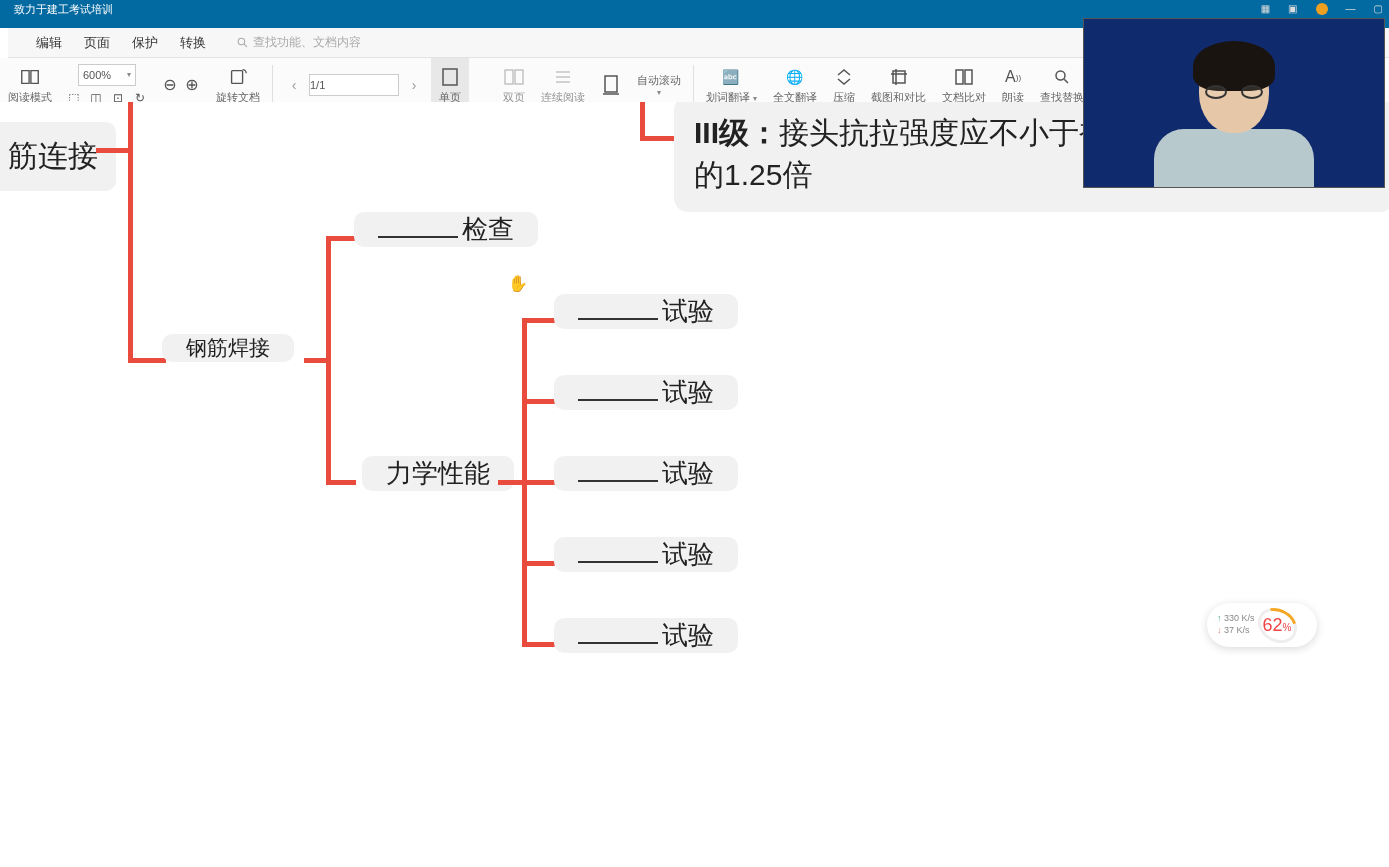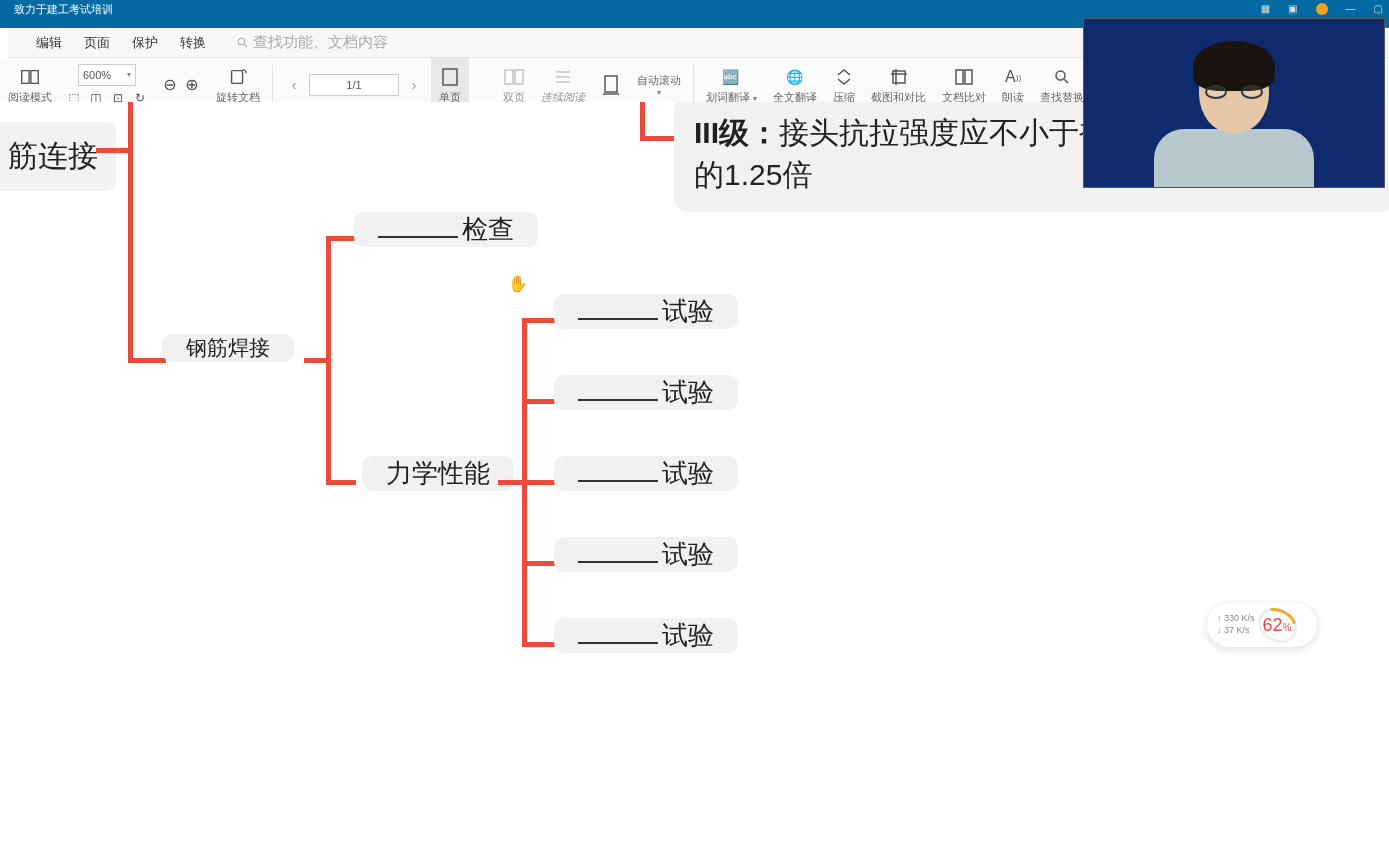--- a/index.html
+++ b/index.html
@@ -4,32 +4,32 @@
 <style>
   * { margin: 0; padding: 0; box-sizing: border-box; font-family: "Microsoft YaHei", sans-serif; }
   body { width: 1389px; height: 867px; background: #fff; overflow: hidden; position: relative; }
 
   .titlebar { height: 28px; background: #0369a1; color: #fff; font-size: 11px; padding-left: 14px; line-height: 18px; position: relative; }
   .titlebar .win-controls { position: absolute; right: 6px; top: 0; display: flex; gap: 18px; align-items: center; height: 18px; }
   .titlebar .win-controls span { font-size: 10px; color: #ddd; }
 
   .menubar { height: 30px; background: #f7f7f7; border-bottom: 1px solid #e3e3e3; display: flex; align-items: center; padding-left: 6px; gap: 22px; font-size: 13px; color: #333; margin-left: 8px; }
   .menubar .menu-item { cursor: default; }
-  .menubar .search-box { margin-left: 8px; display: flex; align-items: center; color: #aaa; font-size: 15px; gap: 4px; }
+  .menubar .search-box { margin-left: 8px; display: flex; align-items: center; color: #aaa; font-size: 12px; gap: 4px; }
   .menubar .search-box svg { width: 13px; height: 13px; }
 
   .toolbar { height: 54px; background: #fbfbfb; border-bottom: 1px solid #e6e6e6; display: flex; align-items: center; font-size: 11px; color: #555; }
   .tool-group { display: flex; flex-direction: column; align-items: center; justify-content: center; height: 100%; padding: 0 8px; }
   .tool-group .icon { height: 26px; display: flex; align-items: center; justify-content: center; }
   .tool-group .label { font-size: 11px; color: #666; white-space: nowrap; }
   .tool-sep { width: 1px; height: 40px; background: #e0e0e0; margin: 0 4px; }
   .zoom-select { width: 58px; height: 22px; border: 1px solid #ccc; font-size: 11px; display: flex; align-items: center; justify-content: space-between; padding: 0 4px; background: #fff; }
   .zoom-select .caret { font-size: 8px; color: #888; }
   .page-nav { display: flex; align-items: center; gap: 6px; }
-  .page-input { width: 90px; height: 22px; border: 1px solid #ccc; text-align: center; font-size: 11px; line-height: 20px; background: #fff; }
+  .page-input { width: 90px; height: 22px; border: 1px solid #ccc; text-align: left; font-size: 11px; line-height: 20px; background: #fff; }
   .nav-arrow { width: 18px; height: 22px; display: flex; align-items: center; justify-content: center; color: #999; font-size: 14px; }
   .tool-group.active { background: #e8e8e8; }
   .small-icon-row { display:flex; gap:6px; align-items:center; }
   .small-icon { width:16px; height:16px; display:flex; align-items:center; justify-content:center; font-size:12px; color:#555;}
 
   .canvas { position: absolute; top: 102px; left: 0; right: 0; bottom: 0; background: #fff; overflow: hidden; }
 
   .node { position: absolute; background: #f1f1f1; border-radius: 10px; padding: 0 24px; font-size: 26px; color: #222; white-space: nowrap; }
   .node-lg { font-size: 21px; }
   .node-xl { font-size: 30px; }
@@ -148,21 +148,21 @@
   </div>
   <div class="tool-group" style="opacity:0.7;margin-left:26px;">
     <div class="icon">
         <svg width="20" height="18" viewBox="0 0 20 18" fill="none" stroke="#999" stroke-width="1.2">
           <rect x="1" y="2" width="8" height="14"></rect>
           <rect x="11" y="2" width="8" height="14"></rect>
         </svg>
       </div>
     <div class="label">双页</div>
   </div>
-  <div class="tool-group" style="opacity:0.7;font-style:italic;">
+  <div class="tool-group" style="opacity:0.7;">
     <div class="icon">
         <svg width="18" height="18" viewBox="0 0 18 18" fill="none" stroke="#999" stroke-width="1.2">
           <line x1="2" y1="4" x2="16" y2="4"></line>
           <line x1="2" y1="9" x2="16" y2="9"></line>
           <line x1="2" y1="14" x2="16" y2="14"></line>
         </svg>
       </div>
     <div class="label">连续阅读</div>
   </div>
 

